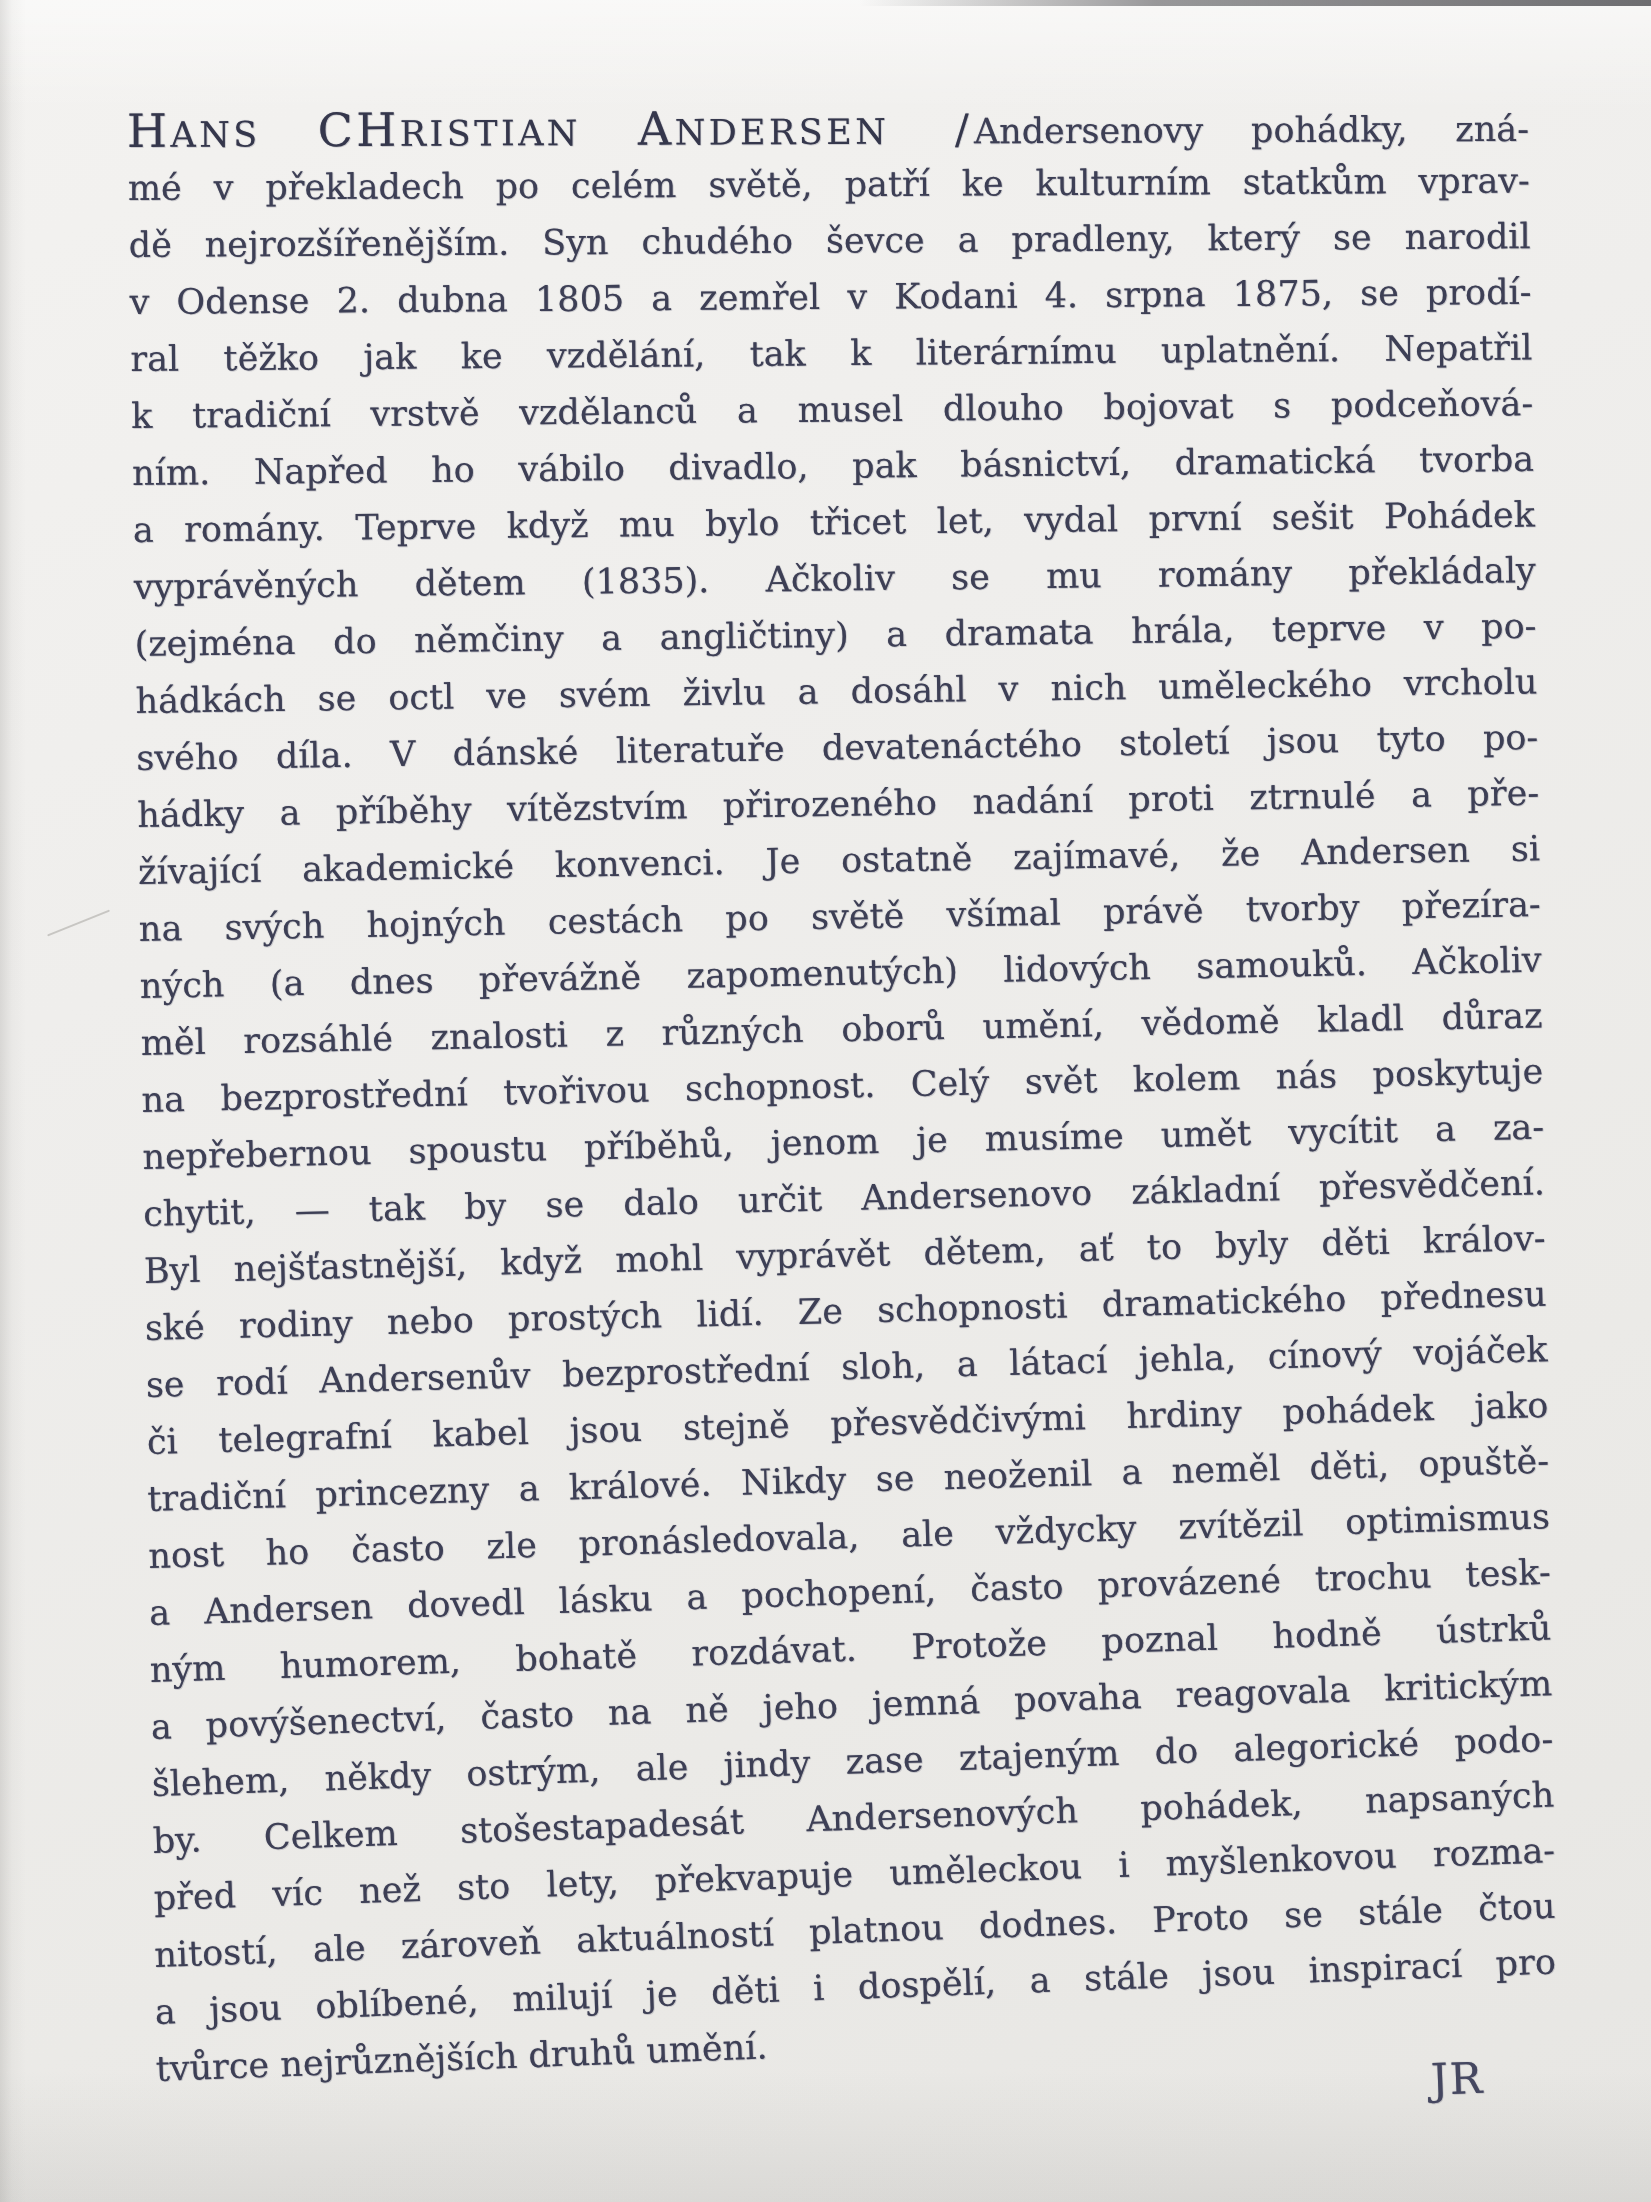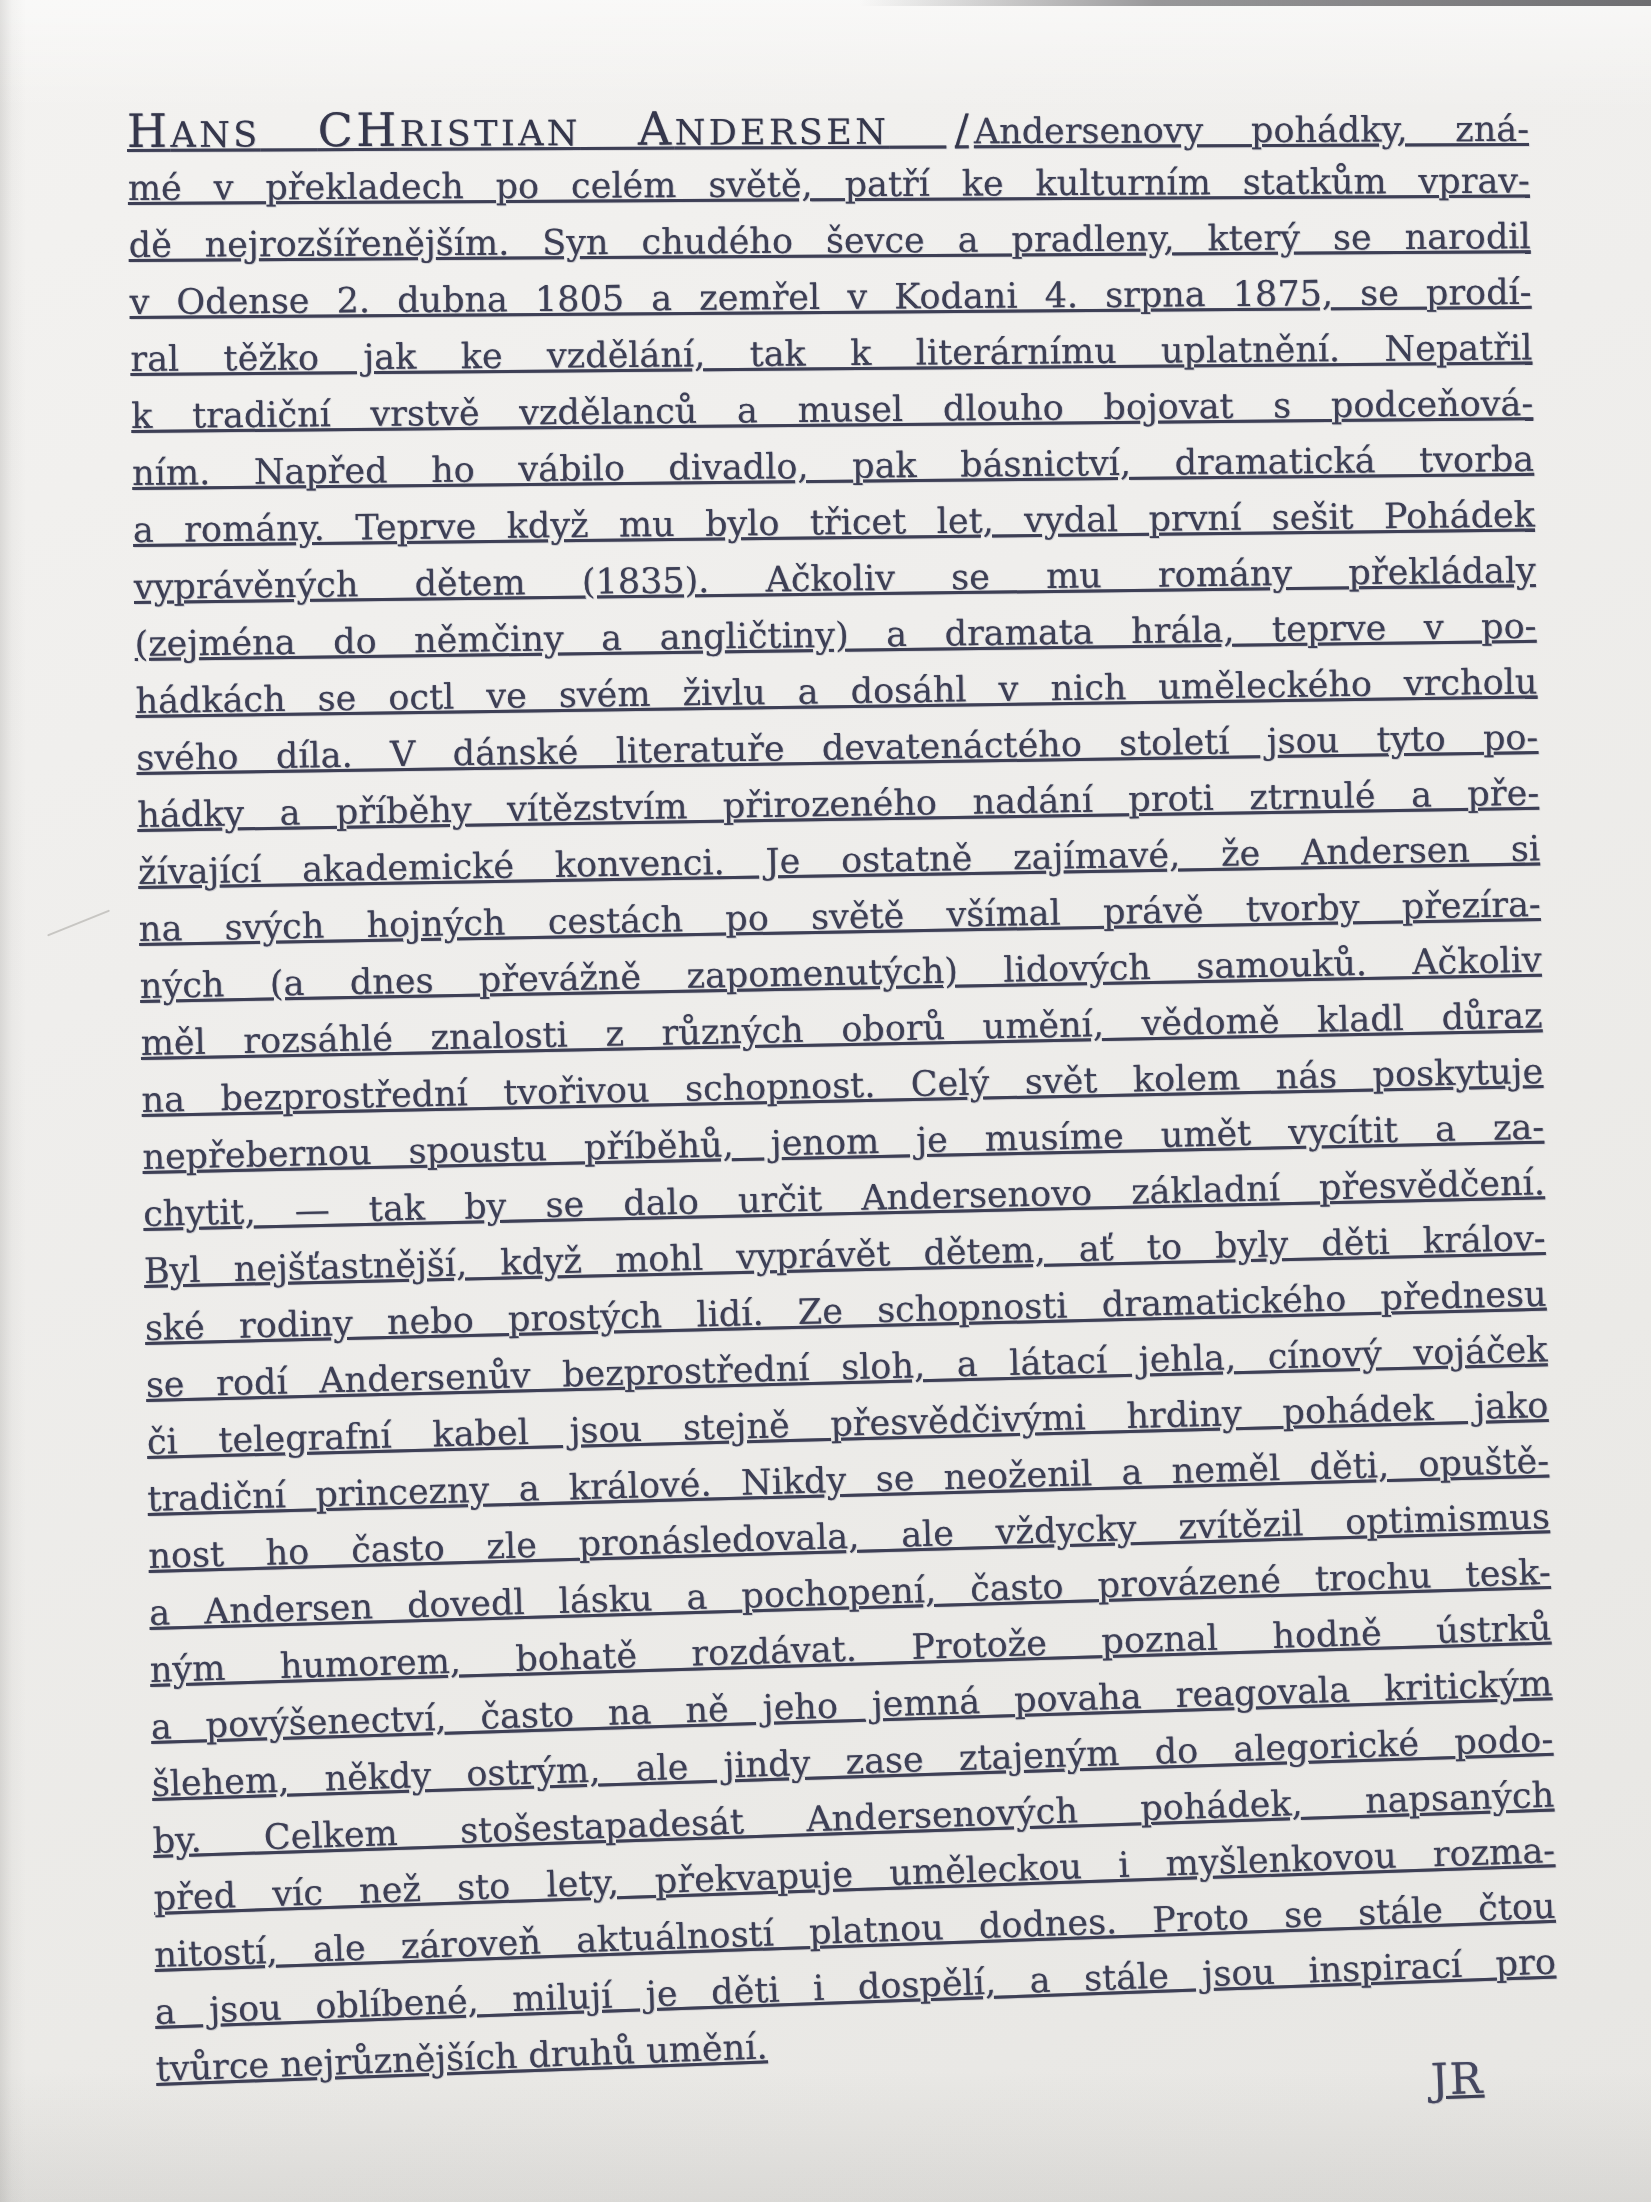--- a/index.html
+++ b/index.html
@@ -48,21 +48,20 @@
     border-radius: 1.7px;
   }
   .text-block {
     position: absolute;
     top: 103px;
     left: 127px;
     width: 1402px;
     color: #3d3f55;
     font-size: 35px;
     text-shadow: 0 0 1px rgba(61,63,85,0.55), 0.9px 0.9px 0.5px rgba(61,63,85,0.16);
-    text-decoration: underline;
   }
   .line {
     height: 57px;
     line-height: 57px;
     text-align: justify;
     text-align-last: justify;
     white-space: normal;
     overflow: visible;
   }
   .line.last-line {

